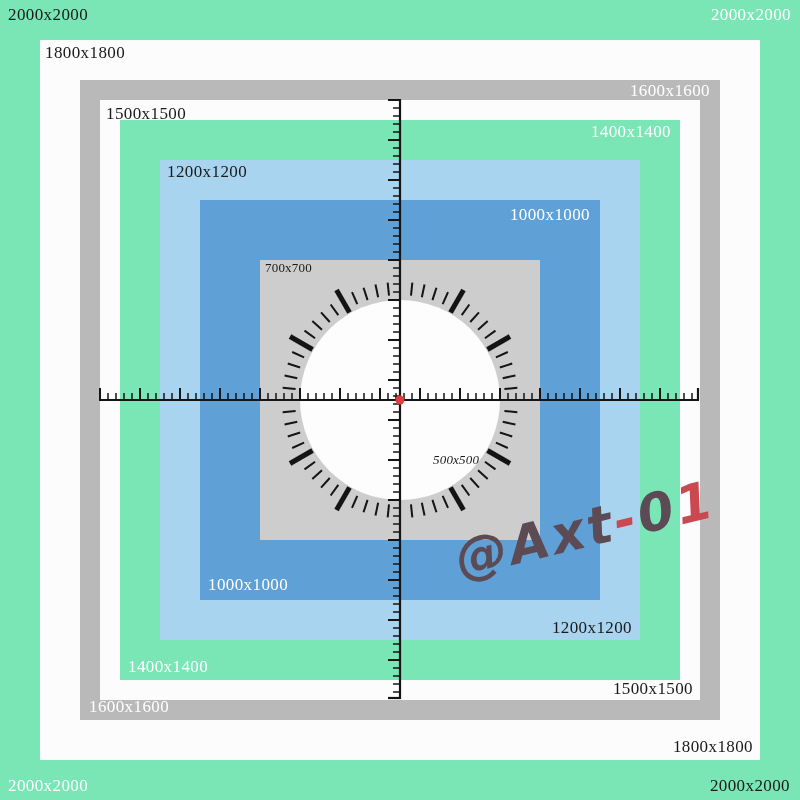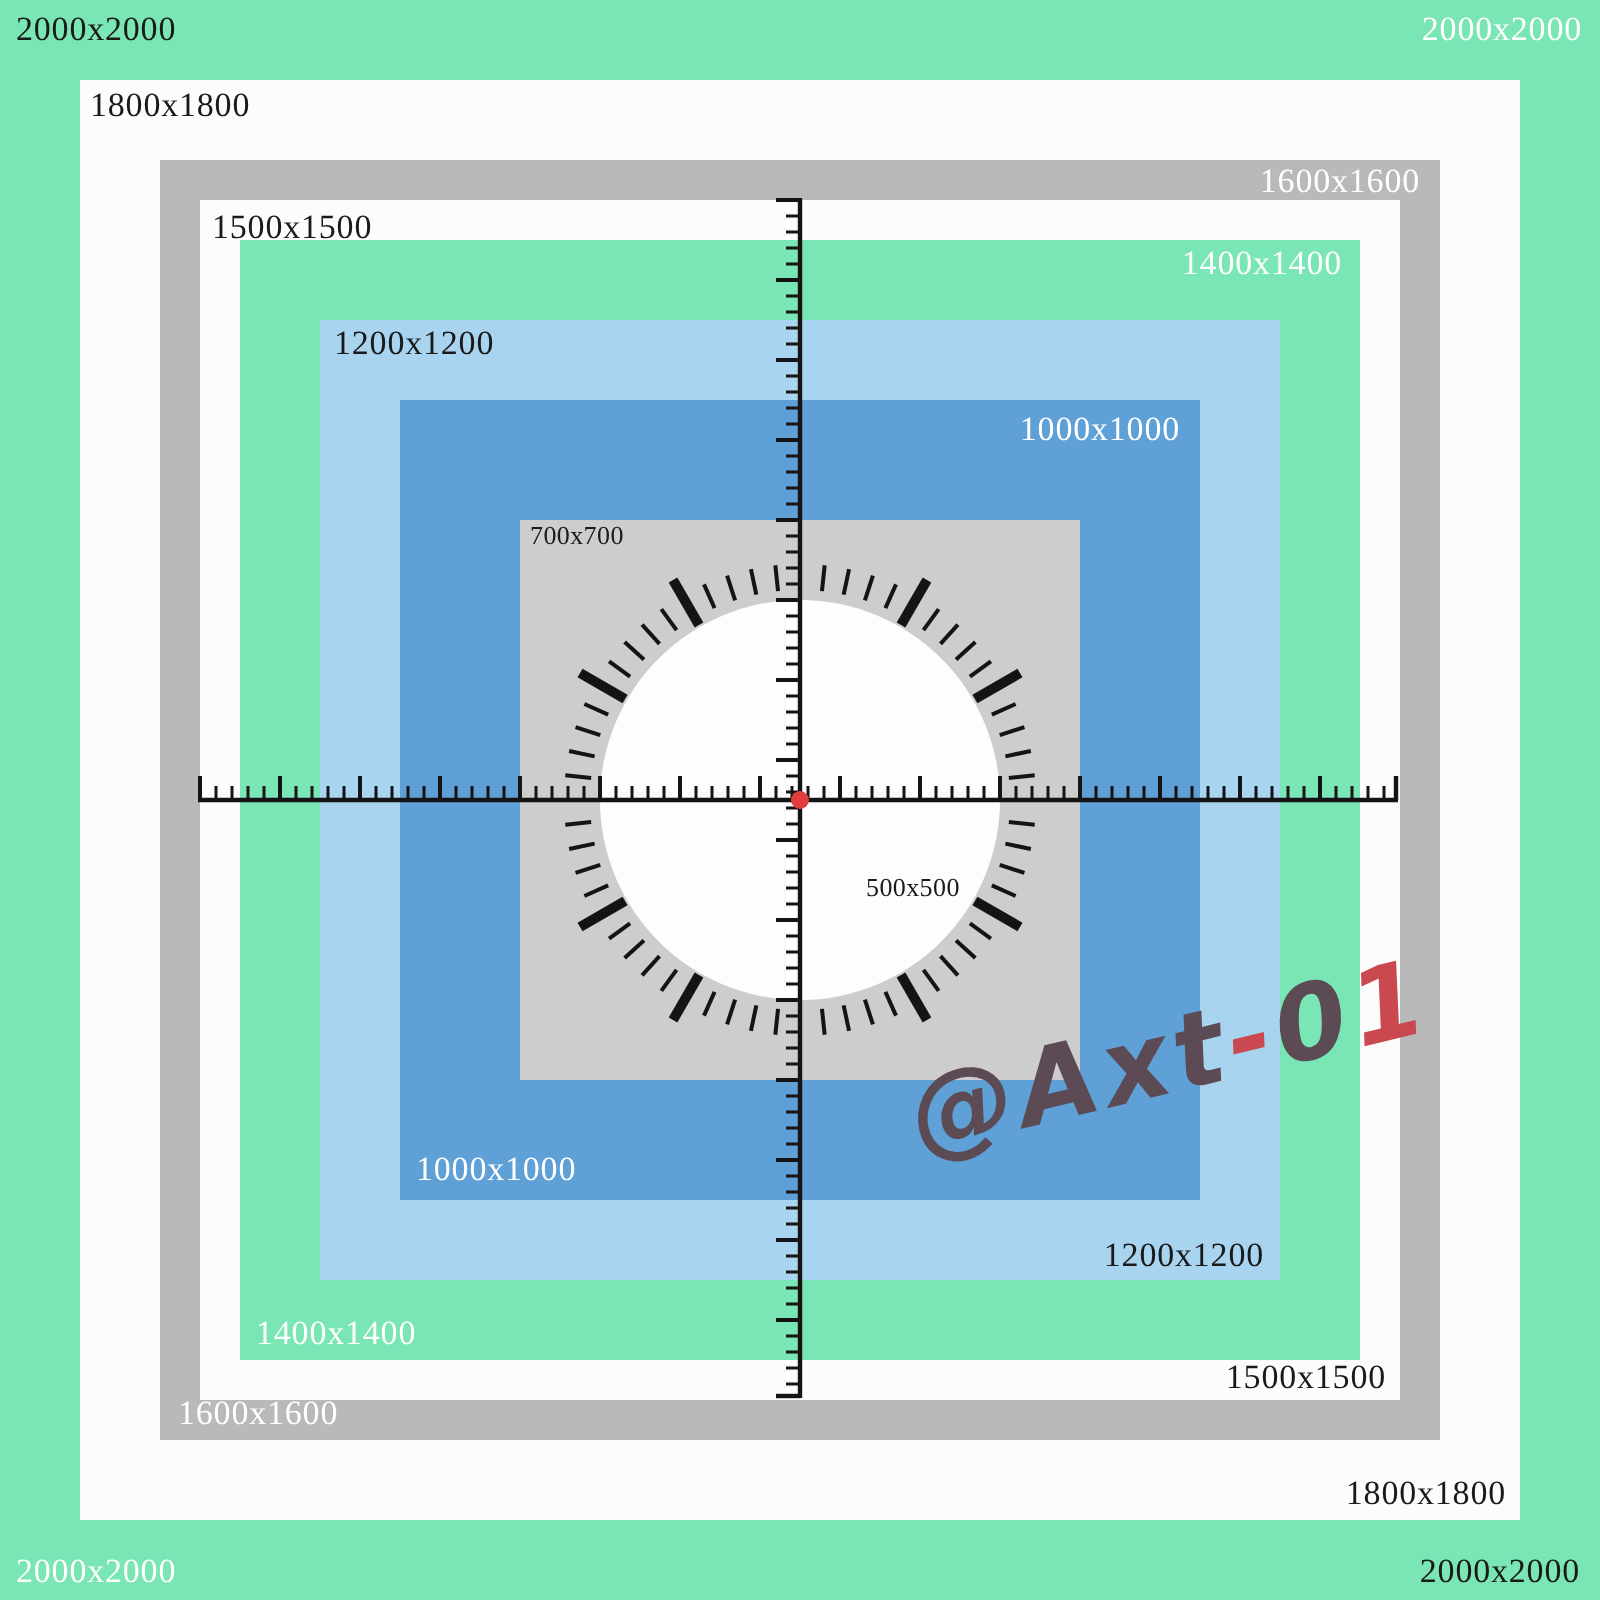--- a/index.html
+++ b/index.html
@@ -287,19 +287,19 @@
   <span class="lbl light" style="right:129px;top:123px;">1400x1400</span>
   <span class="lbl light" style="left:128px; bottom:125px;">1400x1400</span>
 
   <span class="lbl dark" style="left:167px; top:163px;">1200x1200</span>
   <span class="lbl dark" style="right:168px;bottom:164px;">1200x1200</span>
 
   <span class="lbl light" style="right:210px;top:206px;">1000x1000</span>
   <span class="lbl light" style="left:208px; bottom:207px;">1000x1000</span>
 
   <span class="lbl small dark" style="left:265px; top:261px;">700x700</span>
-  <span class="lbl small dark" style="left:433px; top:437px;">500x500</span>
+  <span class="lbl small dark" style="left:433px; top:453px;font-style:italic;">500x500</span>
 
   <div class="watermark">
     <span class="wm-dark">@Axt</span><span class="wm-red">-</span><span class="wm-dark">0</span><span class="wm-red">1</span>
   </div>
 
 </div>
 
 </body></html>

